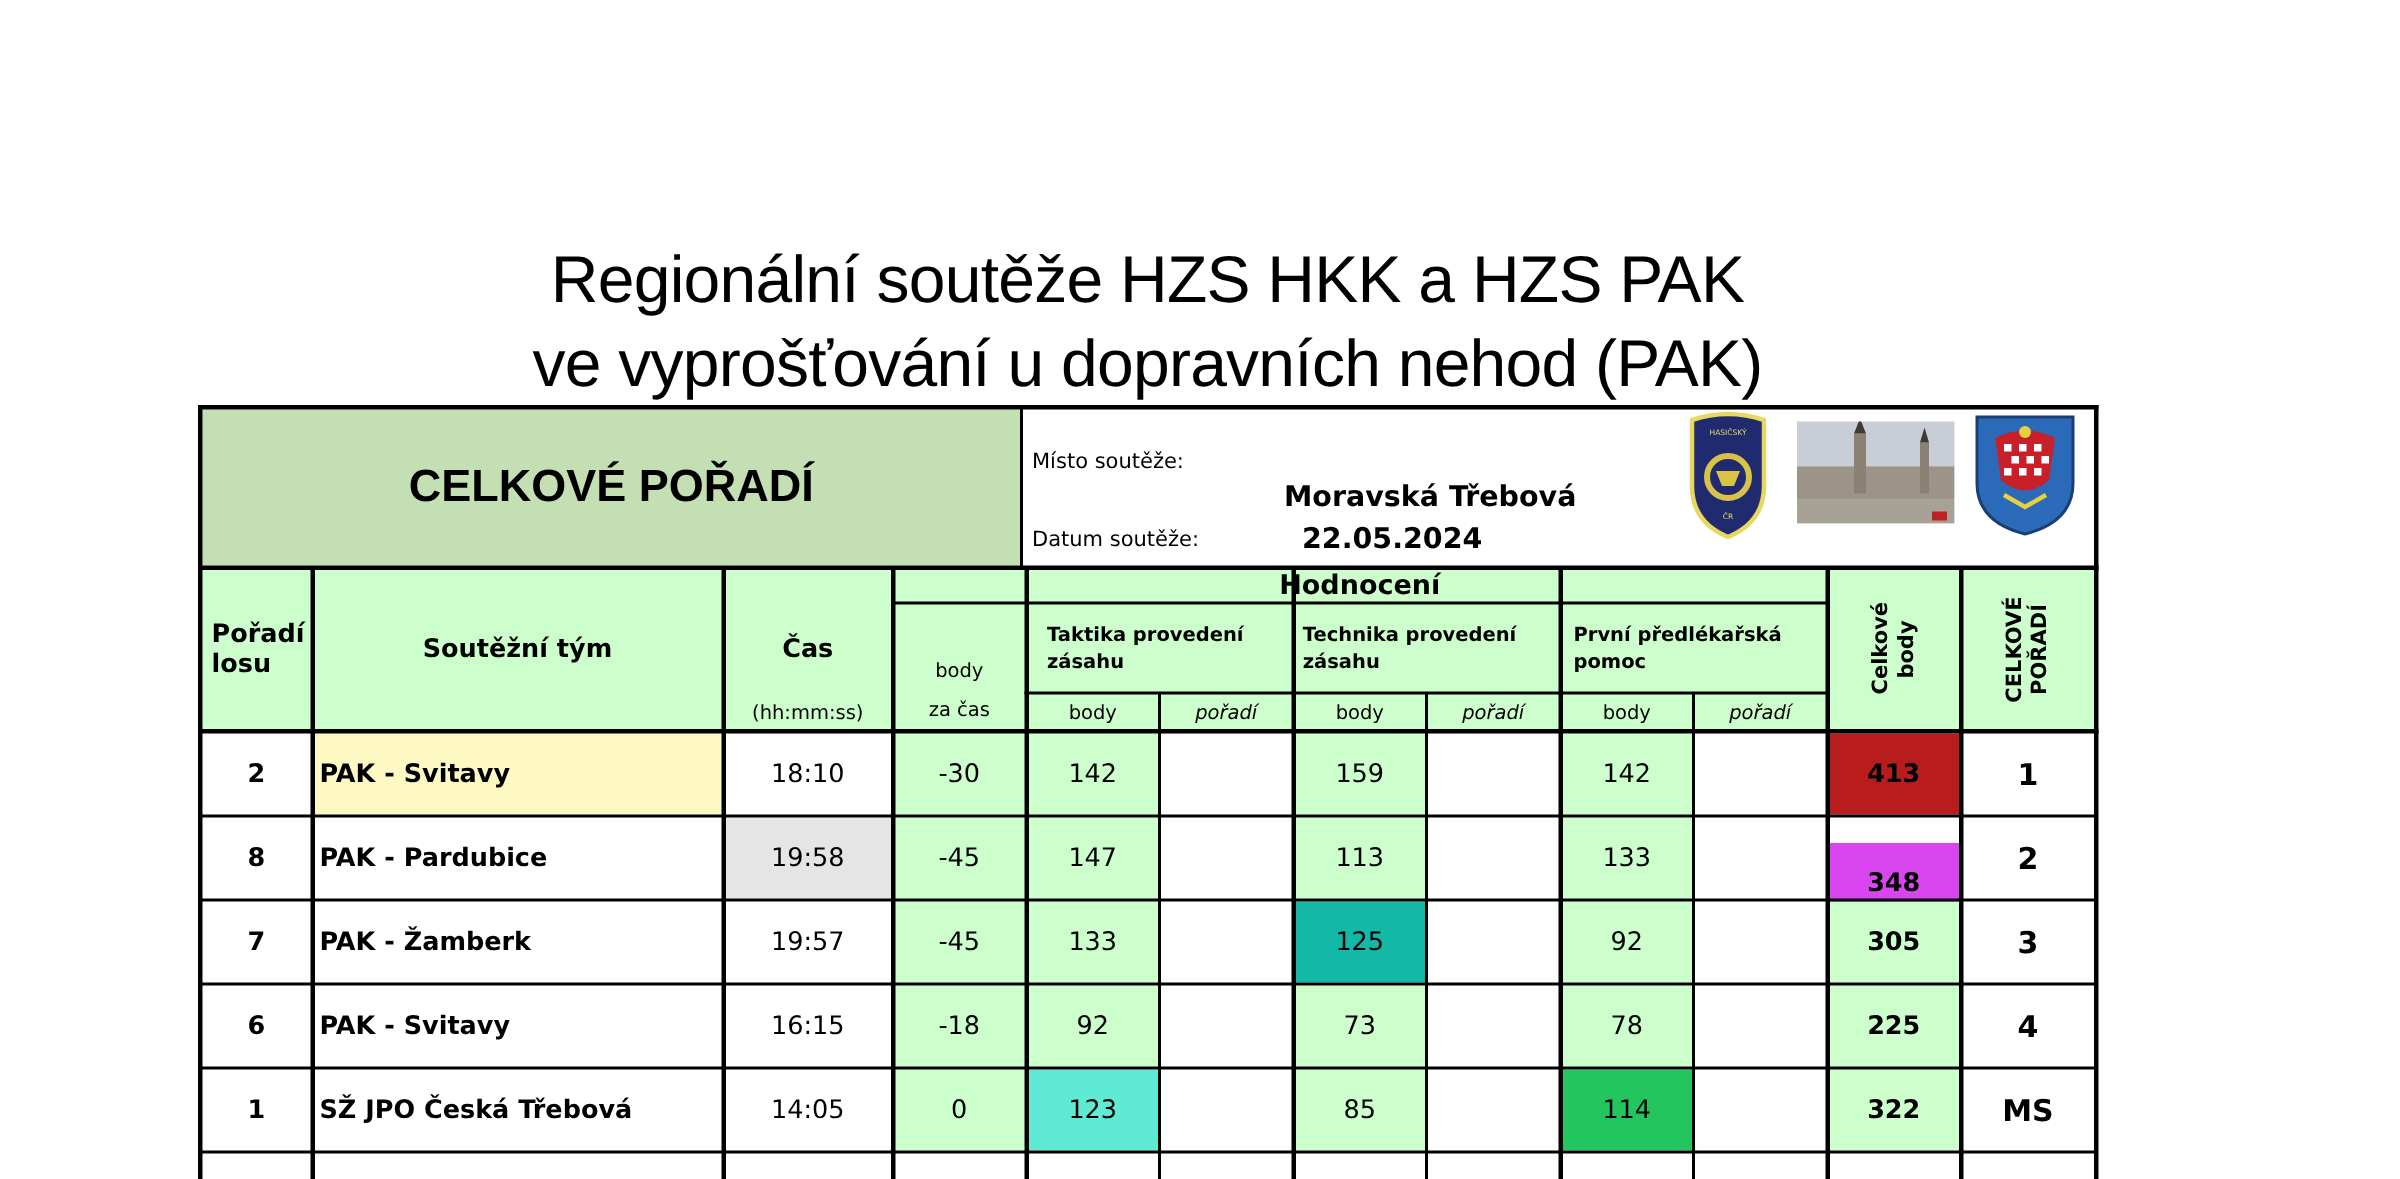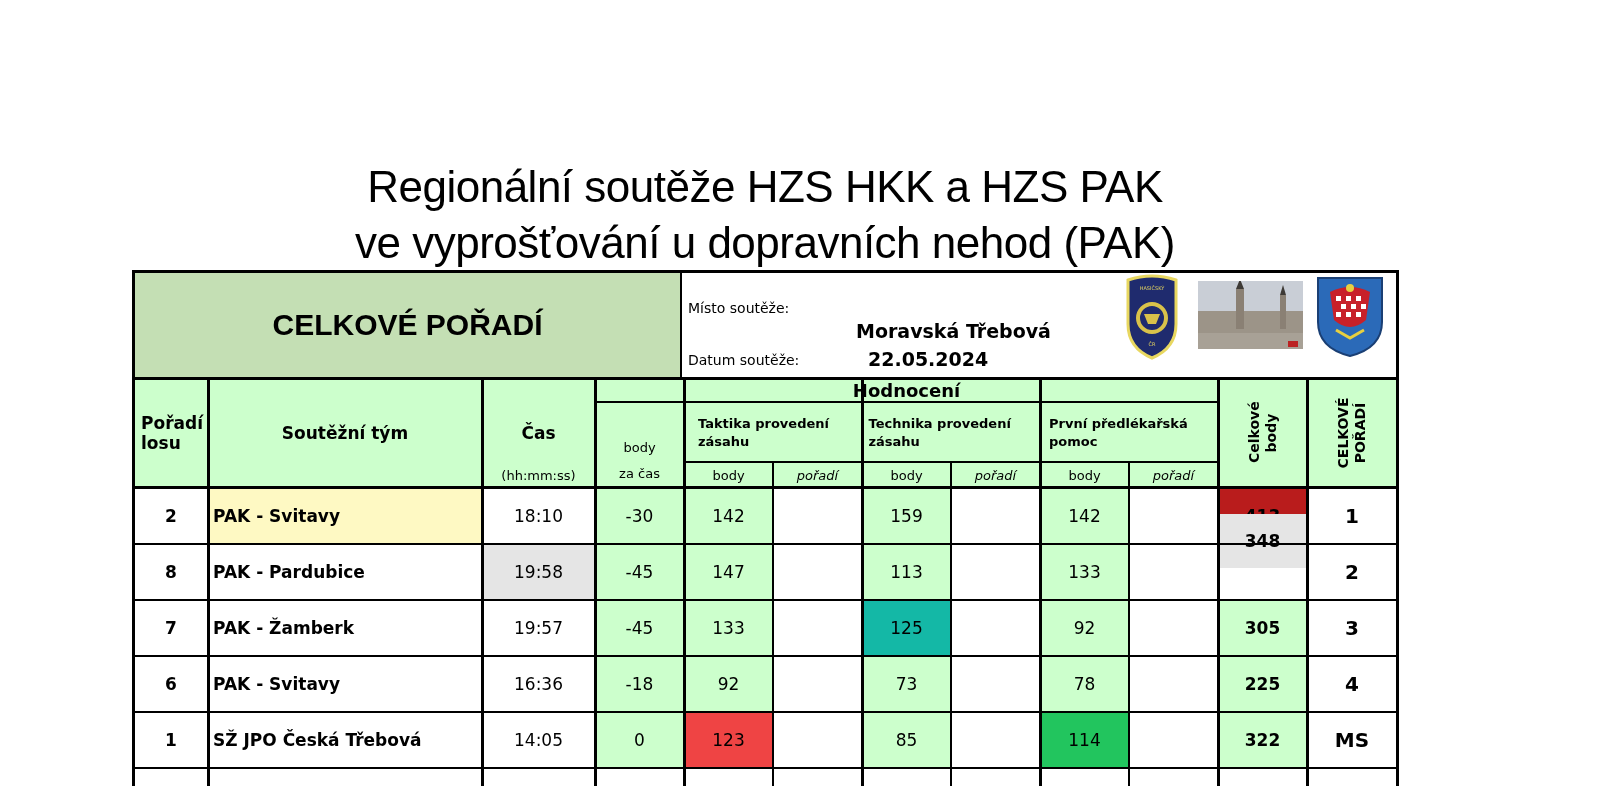--- a/index.html
+++ b/index.html
@@ -126,57 +126,57 @@
       <div class="cell bold" style="left: 135px; top: 545px; width: 72px; height: 54px; background: rgb(255, 255, 255);">8</div>
       <div class="cell bold" style="left: 209px; top: 545px; width: 272px; height: 54px; background: rgb(255, 255, 255); justify-content: flex-start; padding-left: 4px; box-sizing: border-box;">PAK - Pardubice</div>
       <div class="cell " style="left: 483px; top: 545px; width: 111px; height: 54px; background: #e5e5e5;">19:58</div>
       <div class="cell " style="left: 596px; top: 545px; width: 87px; height: 54px; background: rgb(204, 255, 204);">-45</div>
       <div class="cell " style="left: 685px; top: 545px; width: 87px; height: 54px; background: rgb(204, 255, 204);">147</div>
       <div class="cell " style="left: 774px; top: 545px; width: 87px; height: 54px; background: rgb(255, 255, 255);"></div>
       <div class="cell " style="left: 863px; top: 545px; width: 87px; height: 54px; background: rgb(204, 255, 204);">113</div>
       <div class="cell " style="left: 952px; top: 545px; width: 87px; height: 54px; background: rgb(255, 255, 255);"></div>
       <div class="cell " style="left: 1041px; top: 545px; width: 87px; height: 54px; background: rgb(204, 255, 204);">133</div>
       <div class="cell " style="left: 1130px; top: 545px; width: 87px; height: 54px; background: rgb(255, 255, 255);"></div>
-      <div class="cell bold" style="left: 1219px; top: 514px; width: 87px; height: 54px; background: #e5e5e5;">348</div>
+      <div class="cell bold" style="left: 1219px; top: 562px; width: 87px; height: 54px; background: #d946ef;">348</div>
       <div class="cell bold" style="left: 1308px; top: 545px; width: 88px; height: 54px; background: rgb(255, 255, 255); font-size: 20px;">2</div>
     </div>
     <div>
       <div class="cell bold" style="left: 135px; top: 601px; width: 72px; height: 54px; background: rgb(255, 255, 255);">7</div>
       <div class="cell bold" style="left: 209px; top: 601px; width: 272px; height: 54px; background: rgb(255, 255, 255); justify-content: flex-start; padding-left: 4px; box-sizing: border-box;">PAK - Žamberk</div>
       <div class="cell " style="left: 483px; top: 601px; width: 111px; height: 54px; background: rgb(255, 255, 255);">19:57</div>
       <div class="cell " style="left: 596px; top: 601px; width: 87px; height: 54px; background: rgb(204, 255, 204);">-45</div>
       <div class="cell " style="left: 685px; top: 601px; width: 87px; height: 54px; background: rgb(204, 255, 204);">133</div>
       <div class="cell " style="left: 774px; top: 601px; width: 87px; height: 54px; background: rgb(255, 255, 255);"></div>
       <div class="cell " style="left: 863px; top: 601px; width: 87px; height: 54px; background: #14b8a6;">125</div>
       <div class="cell " style="left: 952px; top: 601px; width: 87px; height: 54px; background: rgb(255, 255, 255);"></div>
       <div class="cell " style="left: 1041px; top: 601px; width: 87px; height: 54px; background: rgb(204, 255, 204);">92</div>
       <div class="cell " style="left: 1130px; top: 601px; width: 87px; height: 54px; background: rgb(255, 255, 255);"></div>
       <div class="cell bold" style="left: 1219px; top: 601px; width: 87px; height: 54px; background: rgb(204, 255, 204);">305</div>
       <div class="cell bold" style="left: 1308px; top: 601px; width: 88px; height: 54px; background: rgb(255, 255, 255); font-size: 20px;">3</div>
     </div>
     <div>
       <div class="cell bold" style="left: 135px; top: 657px; width: 72px; height: 54px; background: rgb(255, 255, 255);">6</div>
       <div class="cell bold" style="left: 209px; top: 657px; width: 272px; height: 54px; background: rgb(255, 255, 255); justify-content: flex-start; padding-left: 4px; box-sizing: border-box;">PAK - Svitavy</div>
-      <div class="cell " style="left: 483px; top: 657px; width: 111px; height: 54px; background: rgb(255, 255, 255);">16:36</div>
+      <div class="cell " style="left: 483px; top: 657px; width: 111px; height: 54px; background: rgb(255, 255, 255);">16:15</div>
       <div class="cell " style="left: 596px; top: 657px; width: 87px; height: 54px; background: rgb(204, 255, 204);">-18</div>
       <div class="cell " style="left: 685px; top: 657px; width: 87px; height: 54px; background: rgb(204, 255, 204);">92</div>
       <div class="cell " style="left: 774px; top: 657px; width: 87px; height: 54px; background: rgb(255, 255, 255);"></div>
       <div class="cell " style="left: 863px; top: 657px; width: 87px; height: 54px; background: rgb(204, 255, 204);">73</div>
       <div class="cell " style="left: 952px; top: 657px; width: 87px; height: 54px; background: rgb(255, 255, 255);"></div>
       <div class="cell " style="left: 1041px; top: 657px; width: 87px; height: 54px; background: rgb(204, 255, 204);">78</div>
       <div class="cell " style="left: 1130px; top: 657px; width: 87px; height: 54px; background: rgb(255, 255, 255);"></div>
       <div class="cell bold" style="left: 1219px; top: 657px; width: 87px; height: 54px; background: rgb(204, 255, 204);">225</div>
       <div class="cell bold" style="left: 1308px; top: 657px; width: 88px; height: 54px; background: rgb(255, 255, 255); font-size: 20px;">4</div>
     </div>
     <div>
       <div class="cell bold" style="left: 135px; top: 713px; width: 72px; height: 54px; background: rgb(255, 255, 255);">1</div>
       <div class="cell bold" style="left: 209px; top: 713px; width: 272px; height: 54px; background: rgb(255, 255, 255); justify-content: flex-start; padding-left: 4px; box-sizing: border-box;">SŽ JPO Česká Třebová</div>
       <div class="cell " style="left: 483px; top: 713px; width: 111px; height: 54px; background: rgb(255, 255, 255);">14:05</div>
       <div class="cell " style="left: 596px; top: 713px; width: 87px; height: 54px; background: rgb(204, 255, 204);">0</div>
-      <div class="cell " style="left: 685px; top: 713px; width: 87px; height: 54px; background: #ef4444;">123</div>
+      <div class="cell " style="left: 685px; top: 713px; width: 87px; height: 54px; background: #5eead4;">123</div>
       <div class="cell " style="left: 774px; top: 713px; width: 87px; height: 54px; background: rgb(255, 255, 255);"></div>
       <div class="cell " style="left: 863px; top: 713px; width: 87px; height: 54px; background: rgb(204, 255, 204);">85</div>
       <div class="cell " style="left: 952px; top: 713px; width: 87px; height: 54px; background: rgb(255, 255, 255);"></div>
       <div class="cell " style="left: 1041px; top: 713px; width: 87px; height: 54px; background: #22c55e;">114</div>
       <div class="cell " style="left: 1130px; top: 713px; width: 87px; height: 54px; background: rgb(255, 255, 255);"></div>
       <div class="cell bold" style="left: 1219px; top: 713px; width: 87px; height: 54px; background: rgb(204, 255, 204);">322</div>
       <div class="cell bold" style="left: 1308px; top: 713px; width: 88px; height: 54px; background: rgb(255, 255, 255); font-size: 20px;">MS</div>
     </div>
   </div>
 

